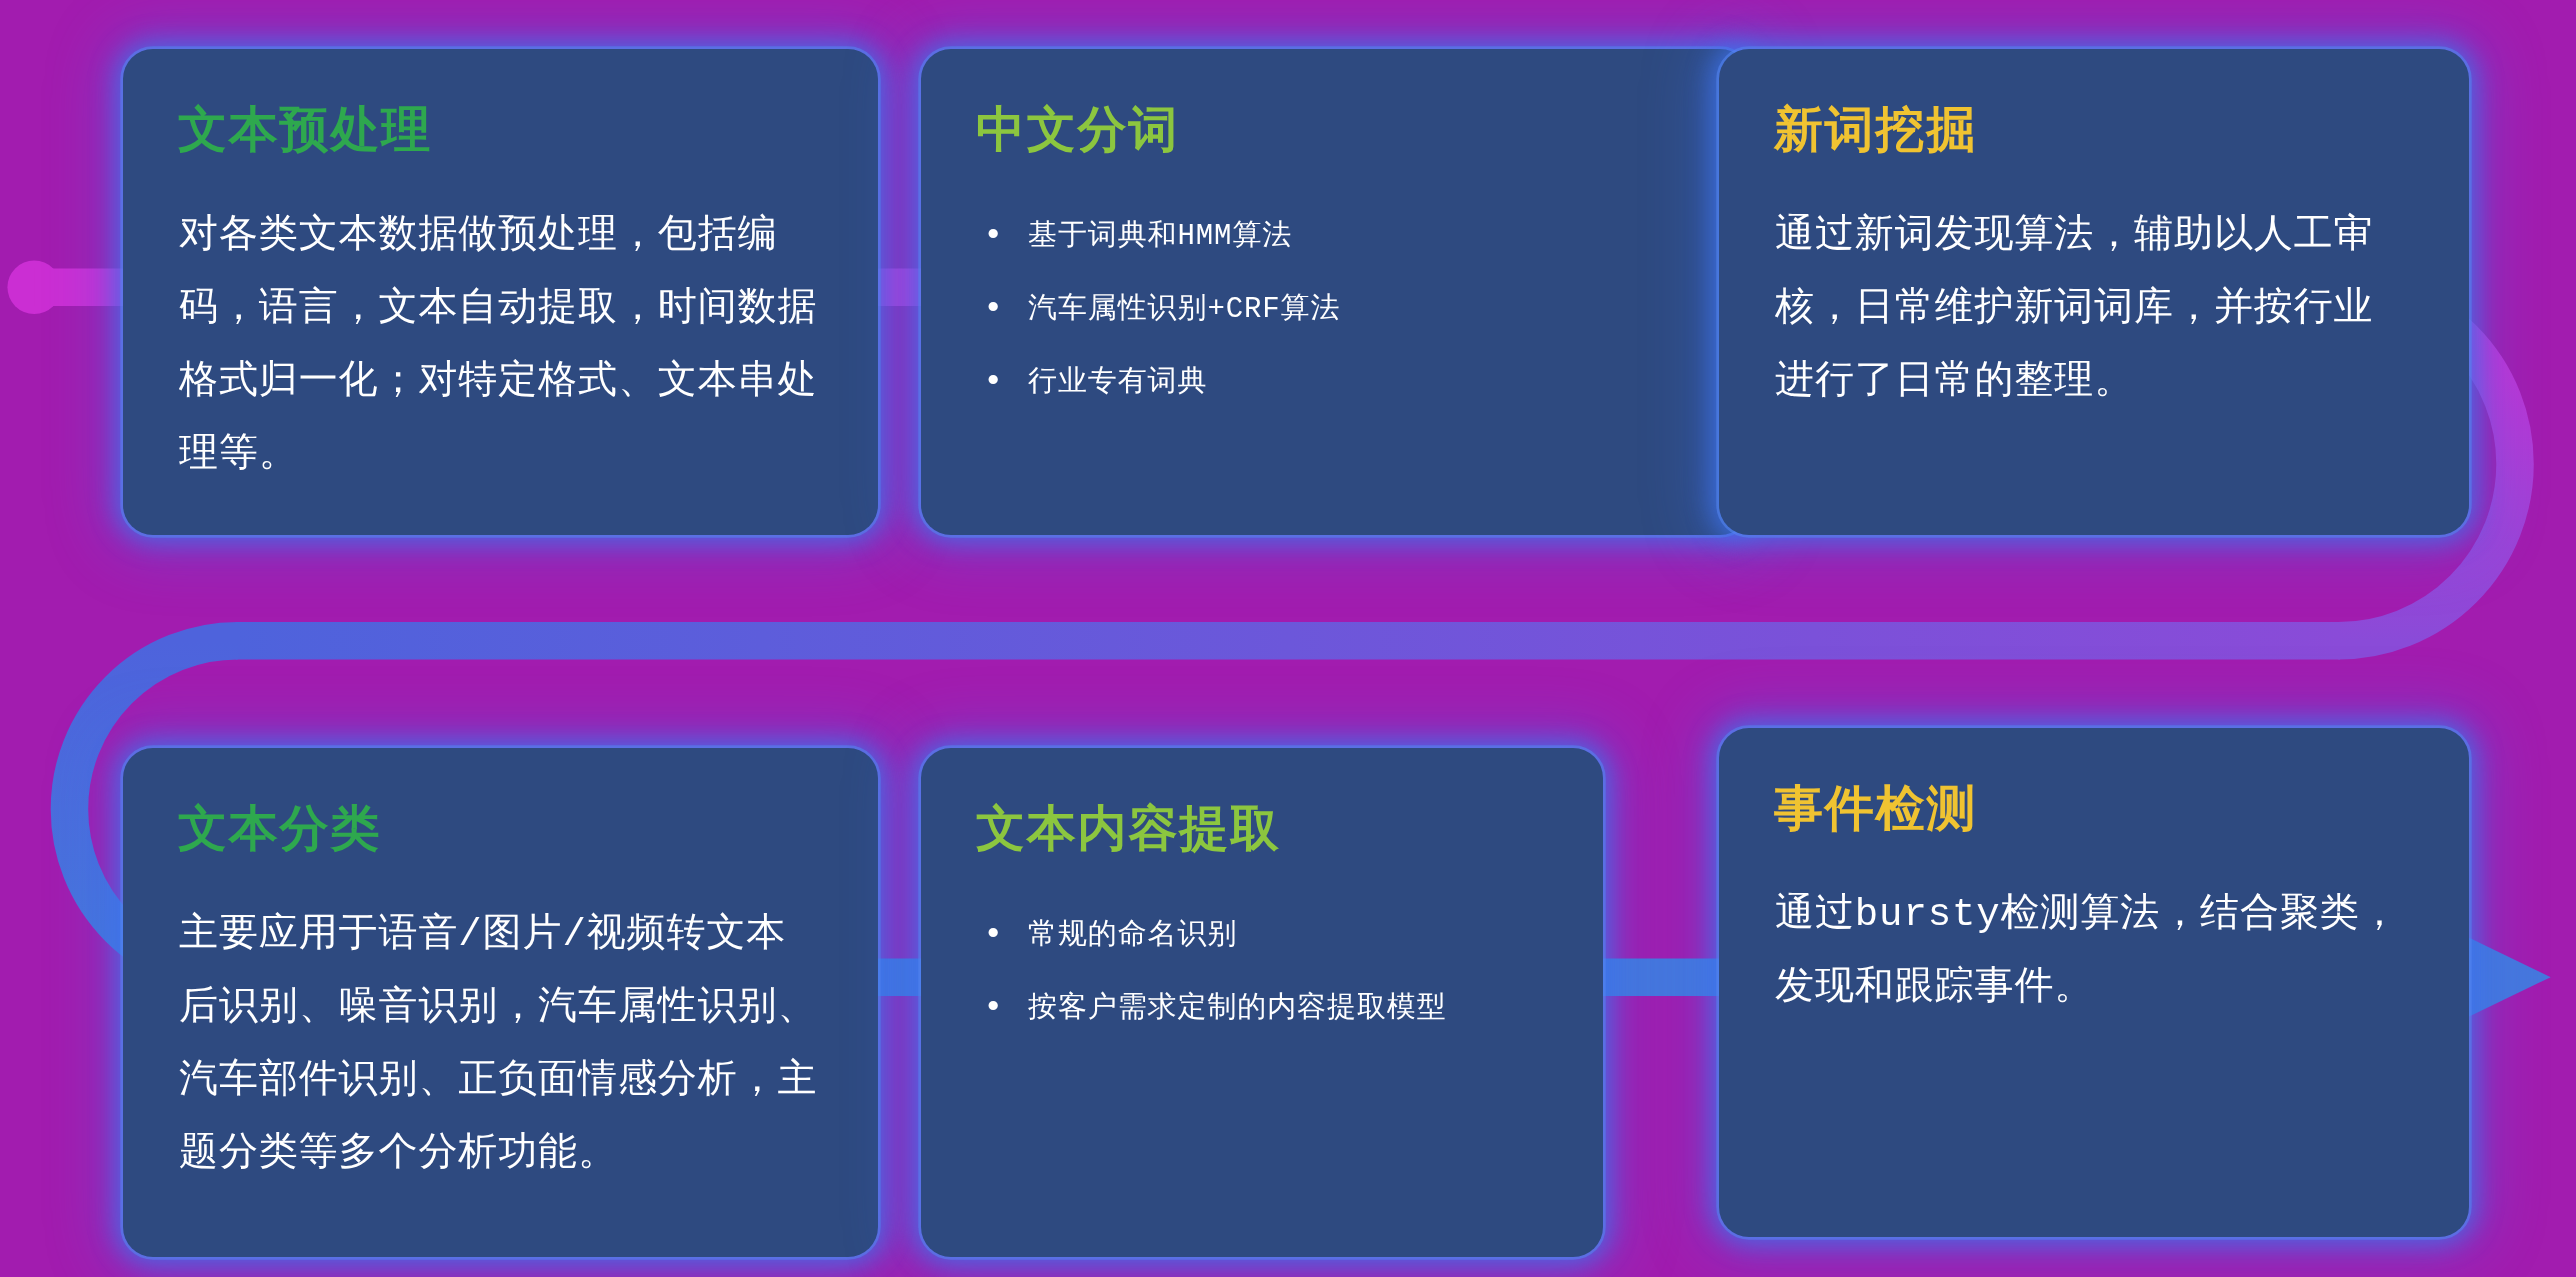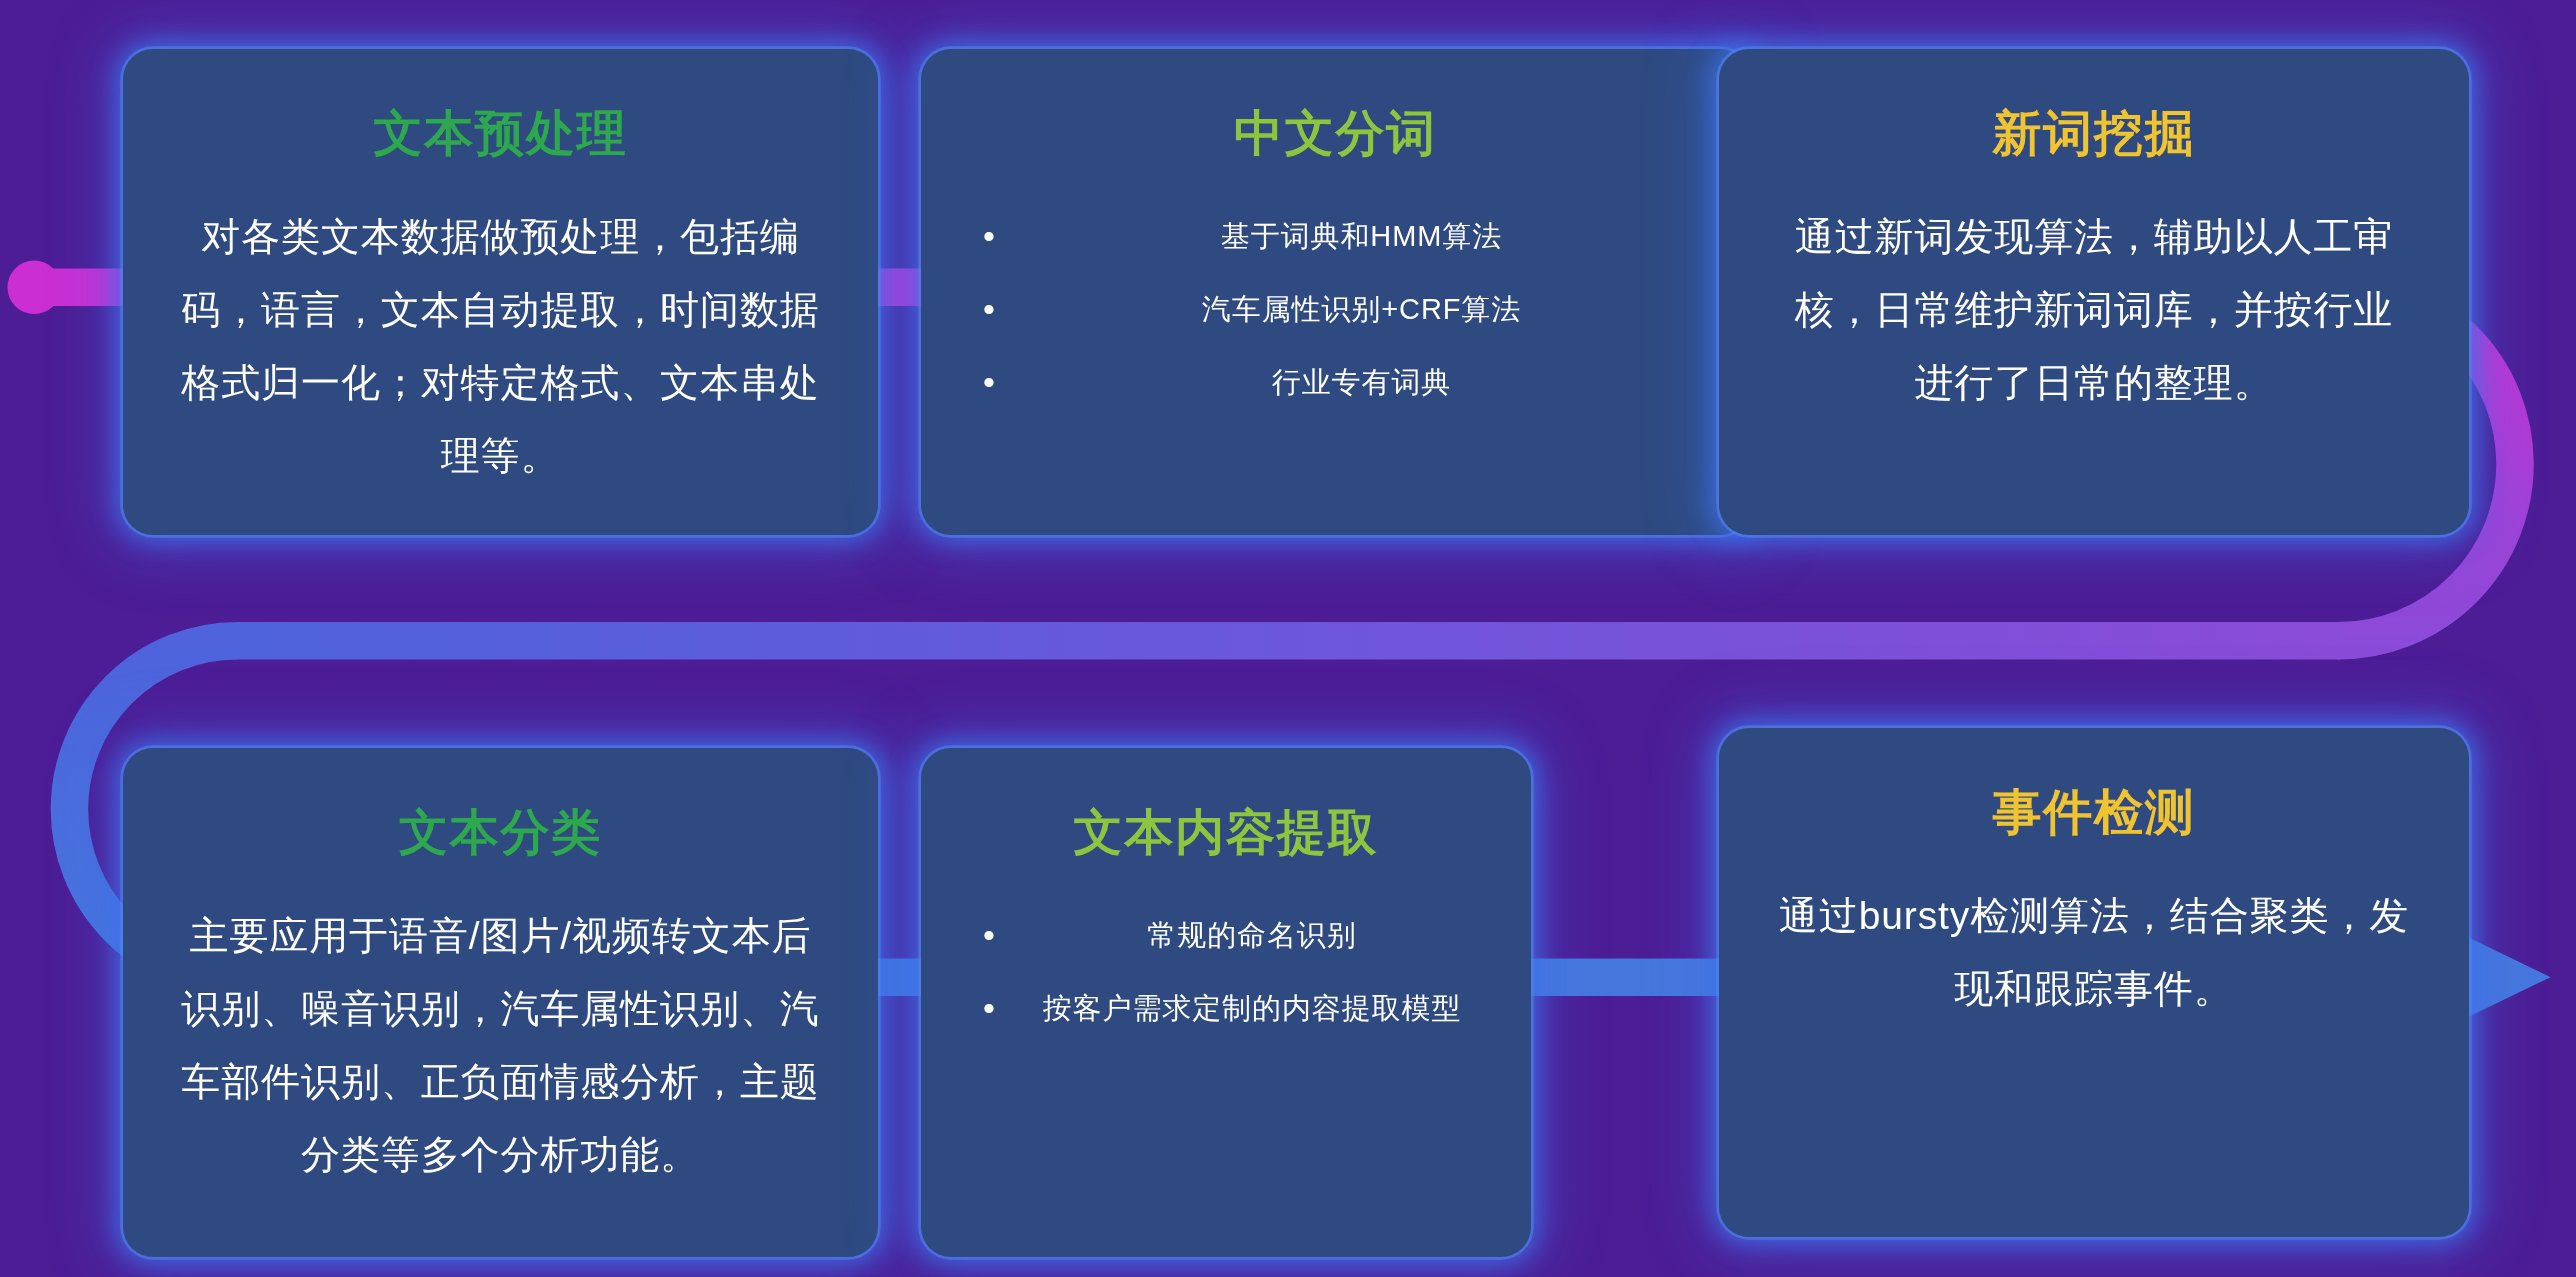--- a/index.html
+++ b/index.html
@@ -1,23 +1,22 @@
 <!DOCTYPE html>
 <html style="--card-bg: #2E4A80; --body-text: #FFFFFF; --title-green: #2EA84E; --title-lime: #8CC63F; --title-yellow: #F0C331; --line-magenta: #CB2ED3; --line-purple: #8A4BD8; --line-blue-purple: #4E63DC; --line-blue: #4677DD;font-size:14.3px"><head>
 <meta charset="utf-8">
 <style>
   html, body { margin: 0; padding: 0; background: #ffffff; }
   .canvas {
     position: relative;
     width: 2576px;
     height: 1277px;
-    background: #4c1d95;
+    background: #a21caf;
     overflow: hidden;
-    font-family: Liberation Sans, sans-serif;
-    text-align: center;
+    font-family: Liberation Mono, monospace;
   }
   .connector {
     position: absolute;
     inset: 0;
     width: 2576px;
     height: 1277px;
     z-index: 0;
   }
   .seg { fill: none; stroke-width: 42px; }
   .seg-magenta { stroke: var(--line-magenta); }
@@ -34,21 +33,21 @@
     padding: 55px 55px 45px 55px;
     box-shadow:
       0 0 0 2.7px rgba(86, 134, 240, 0.55),
       0 0 23px 8px rgba(62, 114, 235, 0.75),
       0 0 57px 18px rgba(62, 114, 235, 0.35);
   }
   .pos1 { left: 123px;  top: 49px;  width: 755px; height: 486px; }
   .pos2 { left: 921px; top: 49px;  width: 829px; height: 486px; }
   .pos3 { left: 1719px; top: 49px;  width: 750px; height: 486px; }
   .pos4 { left: 123px;  top: 748px; width: 755px; height: 509px; }
-  .pos5 { left: 921px; top: 748px; width: 610px; height: 509px; }
+  .pos5 { left: 921px; top: 748px; width: 682px; height: 509px; }
   .pos6 { left: 1719px; top: 728px; width: 750px; height: 509px; }
 
   .card h2 {
     margin: 0 0 37px 0;
     font-size: 49px;
     font-weight: bold;
     letter-spacing: 1.8px;
     line-height: 1.2;
   }
   .c-green  { color: var(--title-green); }

